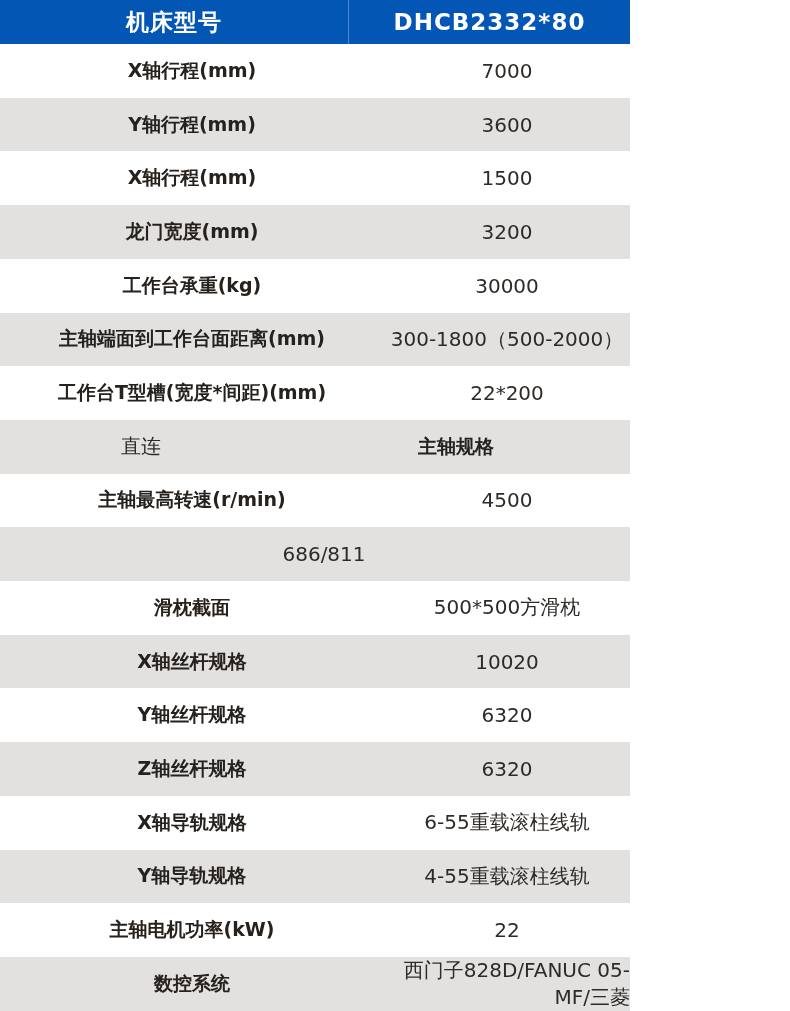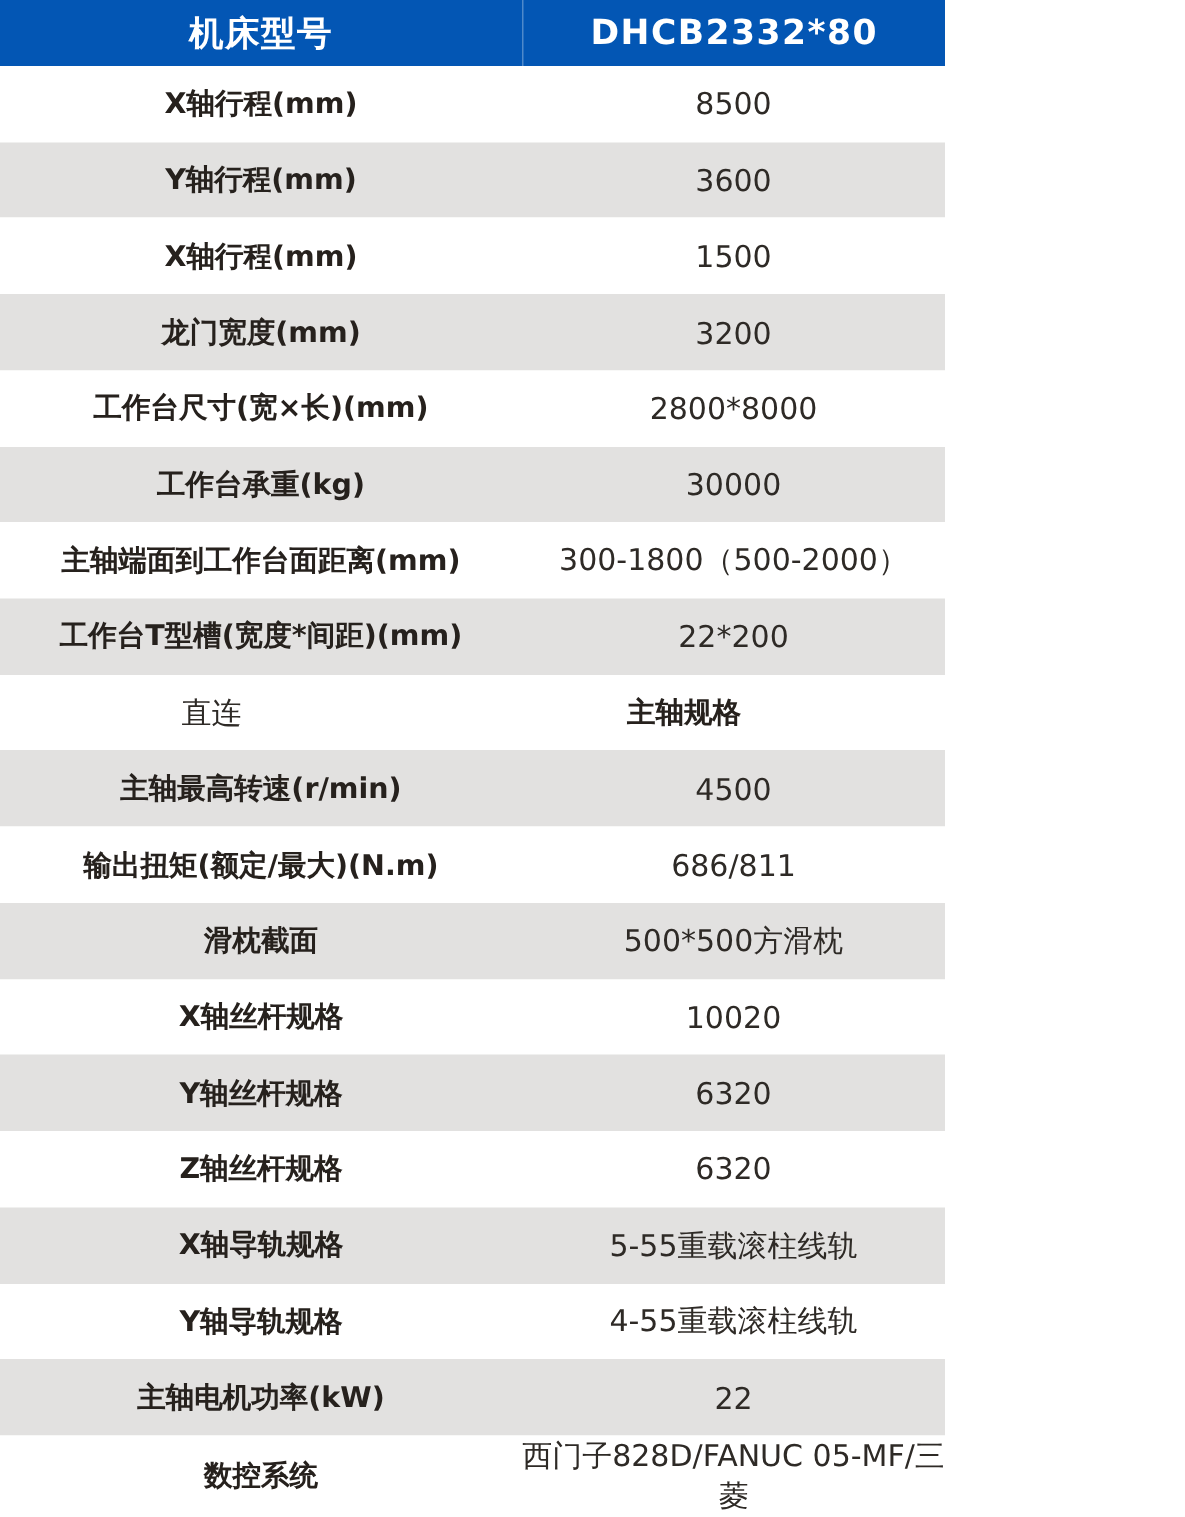--- a/index.html
+++ b/index.html
@@ -30,21 +30,21 @@
   .header-cell{
     display:flex;align-items:center;justify-content:center;
     font-weight:bold;font-size:23px;
     letter-spacing:1px;
   }
   .header-cell.left{width:348px;}
   .header-cell.right{flex:1;border-left:1px solid rgba(255,255,255,0.30);}
   .rows{flex:1;display:flex;flex-direction:column;}
   .row{flex:1;display:flex;background:#ffffff;}
   .row:nth-child(even){background:var(--row-alt-bg);}
-  .cell{display:flex;align-items:center;justify-content:center;text-align:center;}
+  .cell{display:flex;align-items:center;justify-content:center;text-align:right;margin-left:18px;}
   .cell.label{
     width:348px;
     font-weight:bold;font-size:19px;
     color:var(--label-text);
   }
   .cell.value{
     flex:1;
     font-size:20px;font-weight:500;
     color:var(--value-text);
   }
@@ -53,42 +53,38 @@
 <body>
 
 <div class="spec-table">
   <div class="header-row">
     <div class="header-cell left">机床型号</div>
     <div class="header-cell right">DHCB2332*80</div>
   </div>
   <div class="rows">
   <div class="row">
     <div class="cell label">X轴行程(mm)</div>
-    <div class="cell value">8500</div>
+    <div class="cell value">7000</div>
   </div>
 
   <div class="row">
     <div class="cell label">Y轴行程(mm)</div>
     <div class="cell value">3600</div>
   </div>
 
   <div class="row">
     <div class="cell label">X轴行程(mm)</div>
     <div class="cell value">1500</div>
   </div>
 
   <div class="row">
     <div class="cell label">龙门宽度(mm)</div>
     <div class="cell value">3200</div>
   </div>
 
-  <div class="row">
-    <div class="cell label">工作台尺寸(宽×长)(mm)</div>
-    <div class="cell value">2800*8000</div>
-  </div>
 
   <div class="row">
     <div class="cell label">工作台承重(kg)</div>
     <div class="cell value">30000</div>
   </div>
 
   <div class="row">
     <div class="cell label">主轴端面到工作台面距离(mm)</div>
     <div class="cell value">300-1800（500-2000）</div>
   </div>
@@ -102,21 +98,20 @@
     <div class="cell value">直连</div>
     <div class="cell label">主轴规格</div>
   </div>
 
   <div class="row">
     <div class="cell label">主轴最高转速(r/min)</div>
     <div class="cell value">4500</div>
   </div>
 
   <div class="row">
-    <div class="cell label">输出扭矩(额定/最大)(N.m)</div>
     <div class="cell value">686/811</div>
   </div>
 
   <div class="row">
     <div class="cell label">滑枕截面</div>
     <div class="cell value">500*500方滑枕</div>
   </div>
 
   <div class="row">
     <div class="cell label">X轴丝杆规格</div>
@@ -128,21 +123,21 @@
     <div class="cell value">6320</div>
   </div>
 
   <div class="row">
     <div class="cell label">Z轴丝杆规格</div>
     <div class="cell value">6320</div>
   </div>
 
   <div class="row">
     <div class="cell label">X轴导轨规格</div>
-    <div class="cell value">5-55重载滚柱线轨</div>
+    <div class="cell value">6-55重载滚柱线轨</div>
   </div>
 
   <div class="row">
     <div class="cell label">Y轴导轨规格</div>
     <div class="cell value">4-55重载滚柱线轨</div>
   </div>
 
   <div class="row">
     <div class="cell label">主轴电机功率(kW)</div>
     <div class="cell value">22</div>

